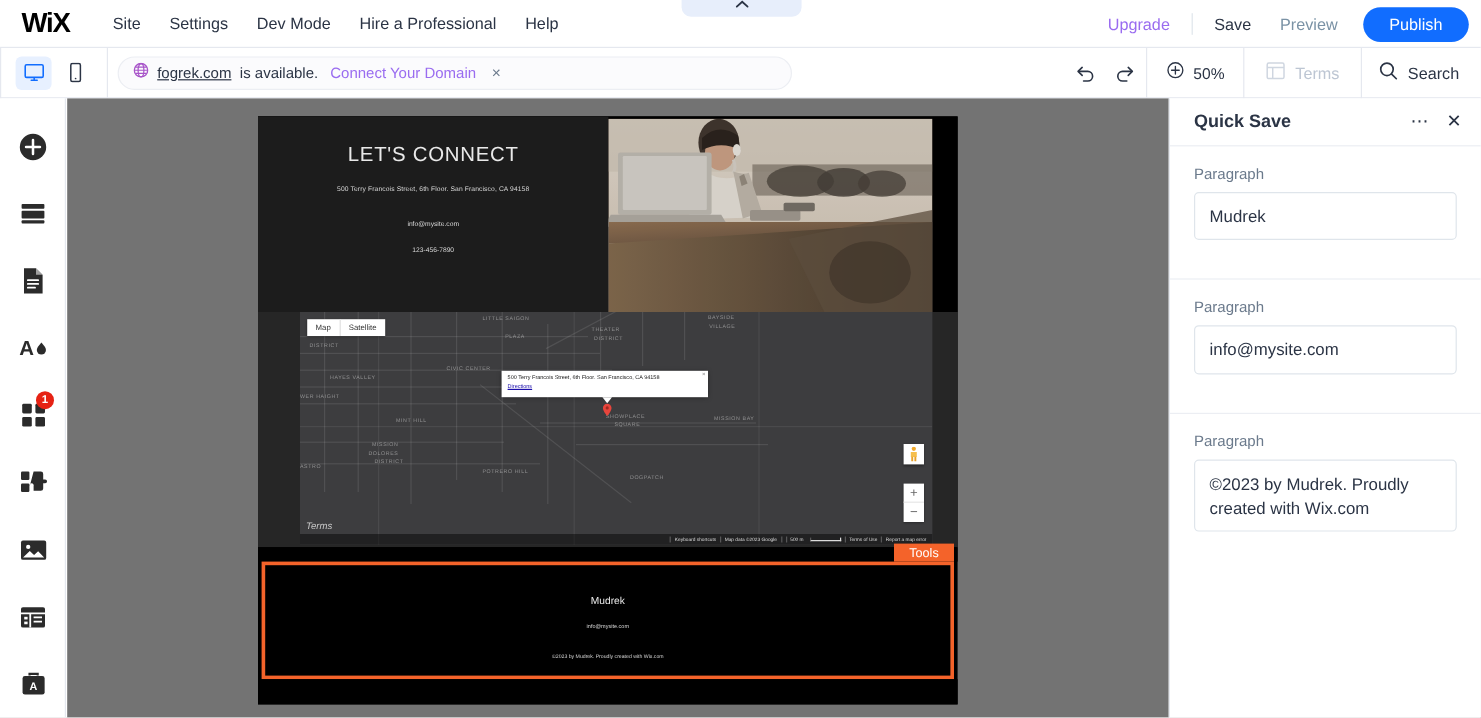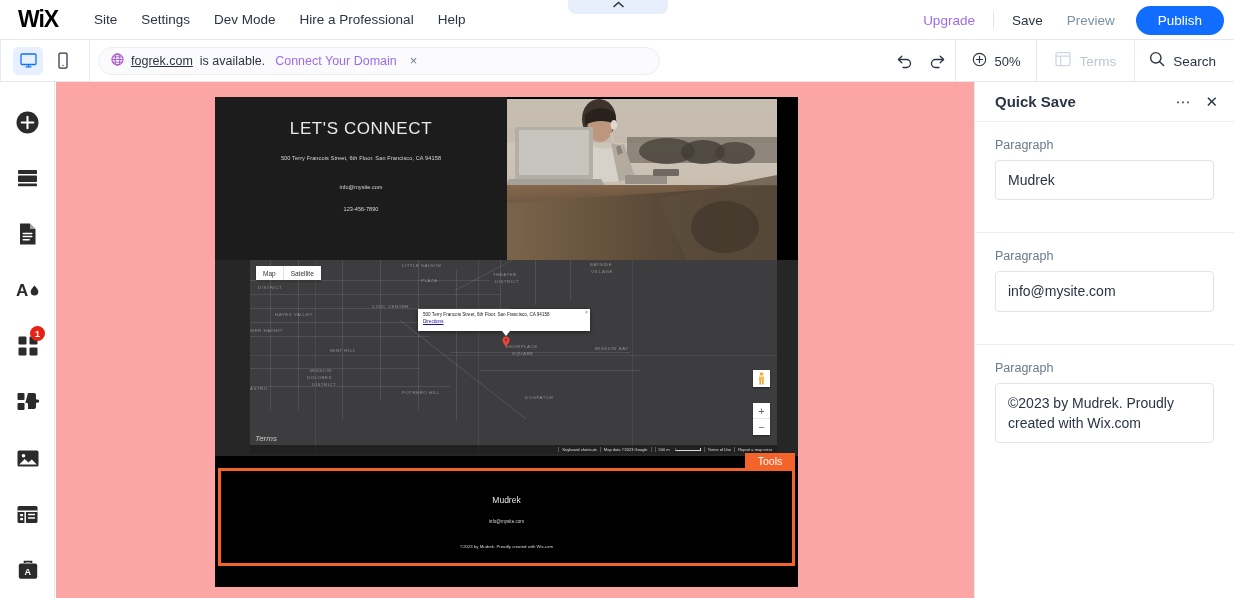--- a/index.html
+++ b/index.html
@@ -100,21 +100,21 @@
   .sb-badge {
     position: absolute; top: 4px; right: 10px; width: 15px; height: 15px;
     background: #e62214; border-radius: 50%; color: #fff;
     font-size: 9.5px; display: flex; align-items: center; justify-content: center;
     font-weight: bold;
   }
 
   
   .canvas {
     position: absolute; left: 56px; top: 82px; width: 918px; height: 516px;
-    background: #fca5a5; overflow: hidden;
+    background: #737373; overflow: hidden;
   }
   .site {
     position: absolute; left: 159px; top: 15px; width: 583px; height: 490px;
     background: #000;
   }
 
   
   .contact-sec { position: absolute; left: 0; top: 0; width: 583px; height: 163px; background: #000; }
   .contact-panel {
     position: absolute; left: 0; top: 0; width: 292px; height: 163px;

